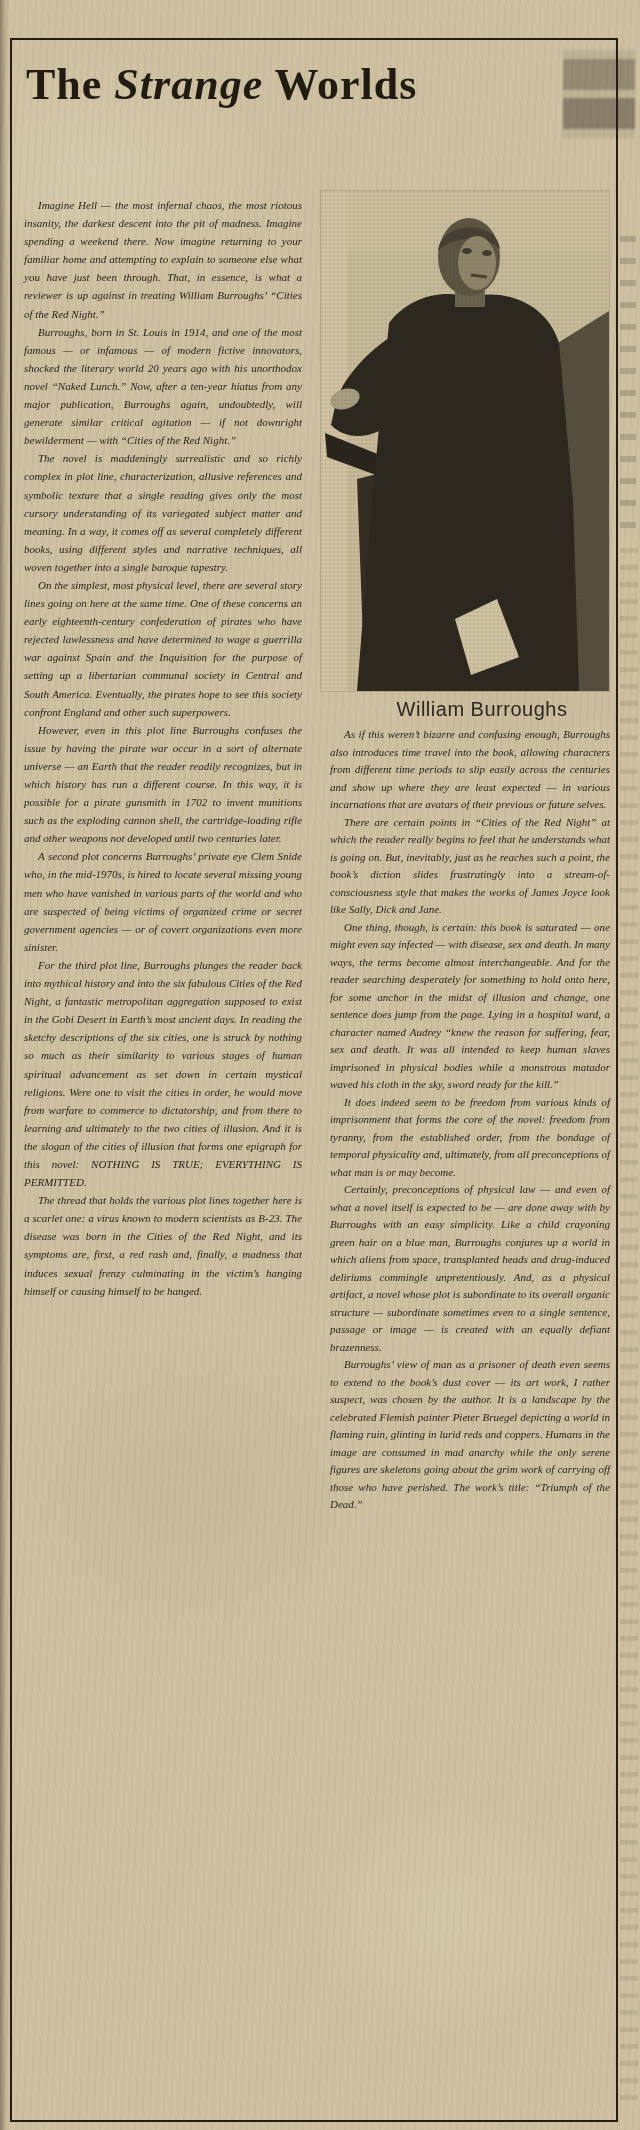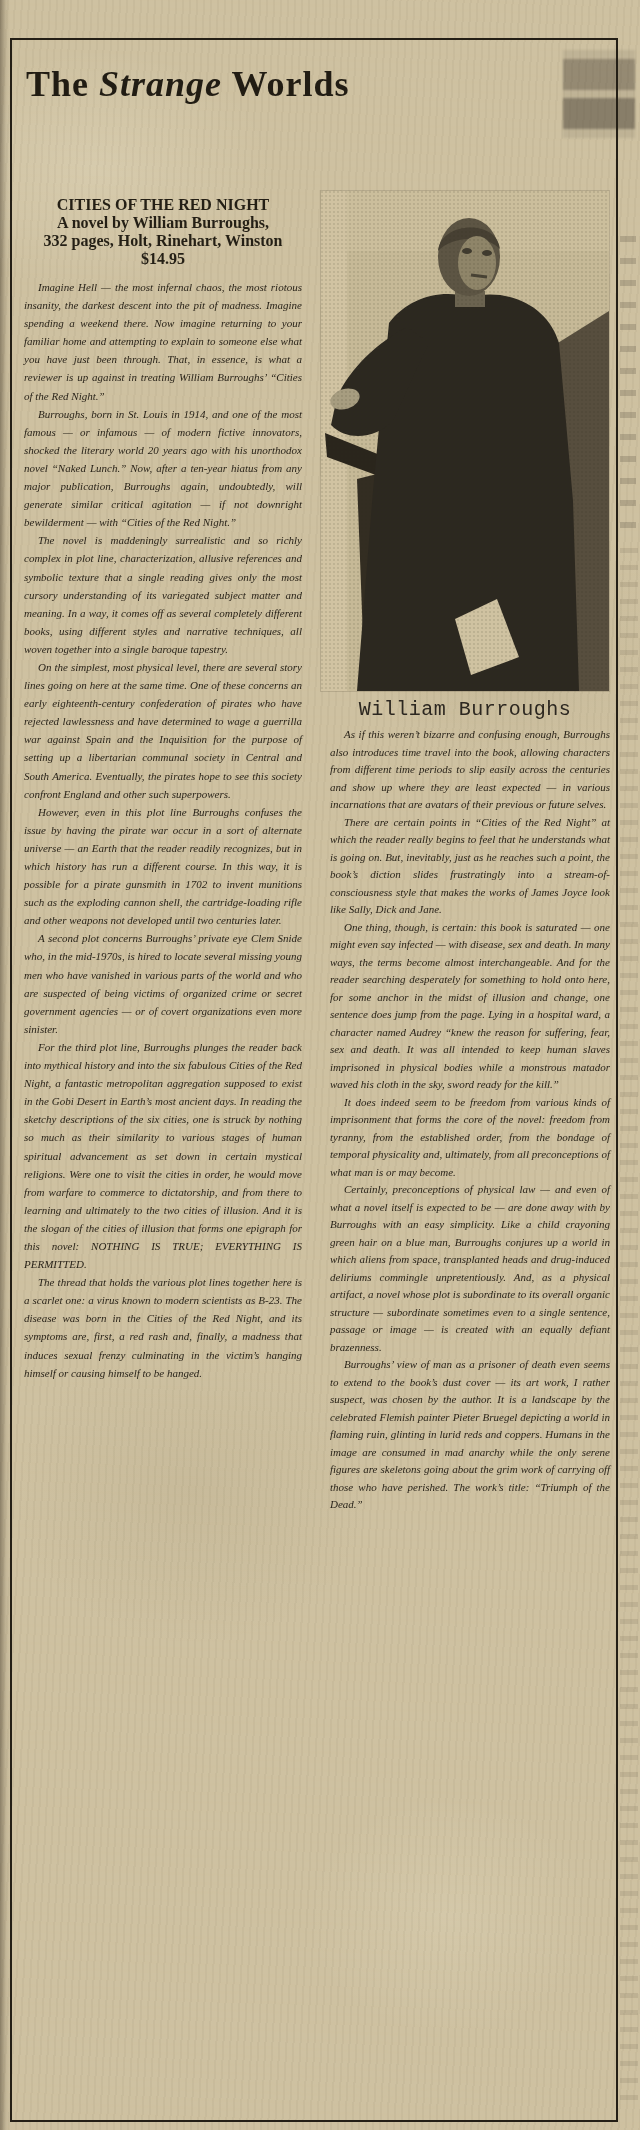--- a/index.html
+++ b/index.html
@@ -26,21 +26,21 @@
     position:absolute;left:0;top:0;width:10px;height:2130px;
     background:linear-gradient(90deg, rgba(60,50,35,.45), rgba(60,50,35,.08) 60%, transparent);
   }
   .frame{
     position:absolute;left:10px;top:38px;width:604px;height:2080px;
     border:2px solid #241f16;
     background:transparent;
   }
   .headline{
     position:absolute;left:26px;top:56px;width:560px;
-    font-size:36px;line-height:57px;font-weight:bold;color:#211c13;
+    font-size:44px;line-height:57px;font-weight:bold;color:#211c13;
     letter-spacing:1px;
   }
   .headline .it{font-style:italic;}
   .col{position:absolute;text-align:justify;}
   .col-left{left:24px;top:196px;width:278px;}
   .col-right{left:330px;top:726px;width:280px;}
   .bookinfo{
     text-align:center;font-weight:bold;font-size:16px;line-height:18px;
     margin-bottom:10px;color:#241f15;
   }
@@ -48,22 +48,22 @@
   p.body-par{
     margin:0;text-indent:14px;
     font-size:11px;line-height:18.1px;color:#2a241a;font-style:italic;
   }
   .col-right p.body-par{line-height:17.5px;}
   .photo-box{
     position:absolute;left:321px;top:191px;width:288px;height:500px;
     box-shadow:0 0 0 1px rgba(40,33,20,.15);
   }
   .photo-caption{
-    position:absolute;left:321px;top:698px;width:288px;
-    text-align:center;font-family:Liberation Mono, monospace;
+    position:absolute;left:338px;top:698px;width:288px;
+    text-align:center;font-family:Liberation Sans, sans-serif;
     font-size:20px;color:#2c2720;letter-spacing:.5px;
   }
   .byline{
     margin-top:4px;text-align:right;font-weight:bold;font-style:italic;
     font-size:19px;padding-right:2px;color:#241f15;
   }
   
   .smudge-tr{
     position:absolute;left:563px;top:50px;width:72px;height:88px;
     background:
@@ -91,26 +91,20 @@
 <div class="smudge-mid"></div>
 <div class="ghost-right"></div>
 
 <div class="frame"></div>
 
 <div class="headline">
   <div><span>The </span><span class="it">Strange</span><span> Worlds</span></div>
 </div>
 
 <div class="col col-left">
-  <div class="bookinfo">
-    <div>CITIES OF THE RED NIGHT</div>
-    <div>A novel by William Burroughs,</div>
-    <div>332 pages, Holt, Rinehart, Winston</div>
-    <div>$14.95</div>
-  </div>
   <p class="body-par">Imagine Hell — the most infernal chaos, the most riotous insanity, the darkest descent into the pit of madness. Imagine spending a weekend there. Now imagine returning to your familiar home and attempting to explain to someone else what you have just been through. That, in essence, is what a reviewer is up against in treating William Burroughs’ “Cities of the Red Night.”</p>
   <p class="body-par">Burroughs, born in St. Louis in 1914, and one of the most famous — or infamous — of modern fictive innovators, shocked the literary world 20 years ago with his unorthodox novel “Naked Lunch.” Now, after a ten-year hiatus from any major publication, Burroughs again, undoubtedly, will generate similar critical agitation — if not downright bewilderment — with “Cities of the Red Night.”</p>
   <p class="body-par">The novel is maddeningly surrealistic and so richly complex in plot line, characterization, allusive references and symbolic texture that a single reading gives only the most cursory understanding of its variegated subject matter and meaning. In a way, it comes off as several completely different books, using different styles and narrative techniques, all woven together into a single baroque tapestry.</p>
   <p class="body-par">On the simplest, most physical level, there are several story lines going on here at the same time. One of these concerns an early eighteenth-century confederation of pirates who have rejected lawlessness and have determined to wage a guerrilla war against Spain and the Inquisition for the purpose of setting up a libertarian communal society in Central and South America. Eventually, the pirates hope to see this society confront England and other such superpowers.</p>
   <p class="body-par">However, even in this plot line Burroughs confuses the issue by having the pirate war occur in a sort of alternate universe — an Earth that the reader readily recognizes, but in which history has run a different course. In this way, it is possible for a pirate gunsmith in 1702 to invent munitions such as the exploding cannon shell, the cartridge-loading rifle and other weapons not developed until two centuries later.</p>
   <p class="body-par">A second plot concerns Burroughs’ private eye Clem Snide who, in the mid-1970s, is hired to locate several missing young men who have vanished in various parts of the world and who are suspected of being victims of organized crime or secret government agencies — or of covert organizations even more sinister.</p>
   <p class="body-par">For the third plot line, Burroughs plunges the reader back into mythical history and into the six fabulous Cities of the Red Night, a fantastic metropolitan aggregation supposed to exist in the Gobi Desert in Earth’s most ancient days. In reading the sketchy descriptions of the six cities, one is struck by nothing so much as their similarity to various stages of human spiritual advancement as set down in certain mystical religions. Were one to visit the cities in order, he would move from warfare to commerce to dictatorship, and from there to learning and ultimately to the two cities of illusion. And it is the slogan of the cities of illusion that forms one epigraph for this novel: NOTHING IS TRUE; EVERYTHING IS PERMITTED.</p>
   <p class="body-par">The thread that holds the various plot lines together here is a scarlet one: a virus known to modern scientists as B-23. The disease was born in the Cities of the Red Night, and its symptoms are, first, a red rash and, finally, a madness that induces sexual frenzy culminating in the victim’s hanging himself or causing himself to be hanged.</p>
 </div>
 

